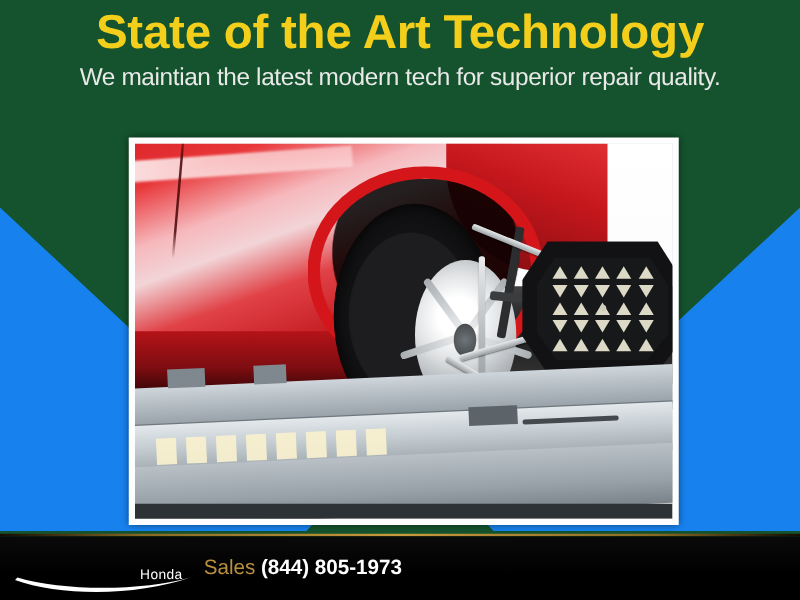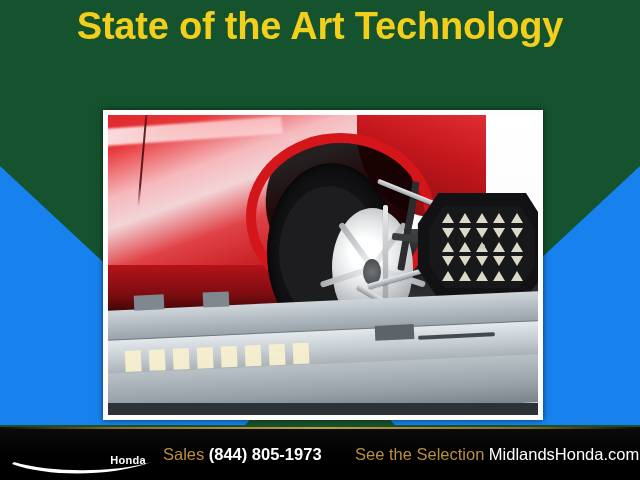--- a/index.html
+++ b/index.html
@@ -45,21 +45,21 @@
   .footer{position:absolute;left:0;top:429px;width:640px;height:51px;
     background:linear-gradient(180deg,#0a0a0a 0%,#000 60%);z-index:7;}
 
   .logo{position:absolute;left:12px;top:4px;width:140px;height:44px;}
   .logo-main{
     font-size:23px;font-weight:700;color:#ffffff;letter-spacing:0.6px;
     line-height:24px;font-family:"Liberation Sans",sans-serif;
   }
   .logo-sub{
     position:absolute;right:6px;top:21px;
-    font-size:11px;font-weight:700;color:#ffffff;letter-spacing:0.3px;
+    font-size:11px;font-weight:400;color:#ffffff;letter-spacing:0.3px;
     font-family:"Liberation Sans",sans-serif;
   }
   .logo-swoosh{position:absolute;left:-2px;top:28px;width:146px;height:16px;}
 
   .fline{position:absolute;top:12px;height:26px;line-height:26px;white-space:nowrap;}
   .f-sales{left:163px;}
   .f-see{left:355px;}
   .gold-txt{color:#b9903f;font-size:16.5px;font-weight:400;font-family:"Liberation Sans",sans-serif;}
   .white-txt{color:#ffffff;font-size:16.5px;font-weight:700;font-family:"Liberation Sans",sans-serif;}
   .white-txt.thin{font-weight:400;}
@@ -159,20 +159,21 @@
 <body>
 
 <div class="slide">
 
   <div class="wing wing-left"></div>
   <div class="wing wing-right"></div>
   <div class="blue-band"></div>
 
   <div class="headline-wrap">
     <h1 class="headline">State of the Art Technology</h1>
+    <p class="subhead">We maintian the latest modern tech for superior repair quality.</p>
   </div>
 
   <div class="photo-frame">
     <div class="photo">
       <div class="ph-bg"></div>
       <div class="ph-darkgap"></div>
 
       <div class="car-body">
         <div class="highlight-strip"></div>
         <div class="door-seam"></div>
@@ -271,20 +272,16 @@
       <svg class="logo-swoosh" viewBox="0 0 146 16">
         <path d="M2 3 C 38 16, 100 16, 142 1 C 104 12, 40 12, 4 1 Z" fill="#ffffff"></path>
       </svg>
     </div>
 
     <div class="fline f-sales">
       <span class="gold-txt">Sales</span>
       <span class="white-txt">(844) 805-1973</span>
     </div>
 
-    <div class="fline f-see">
-      <span class="gold-txt">See the Selection</span>
-      <span class="white-txt thin">MidlandsHonda.com</span>
-    </div>
 
   </div>
 
 </div>
 
 </body></html>

